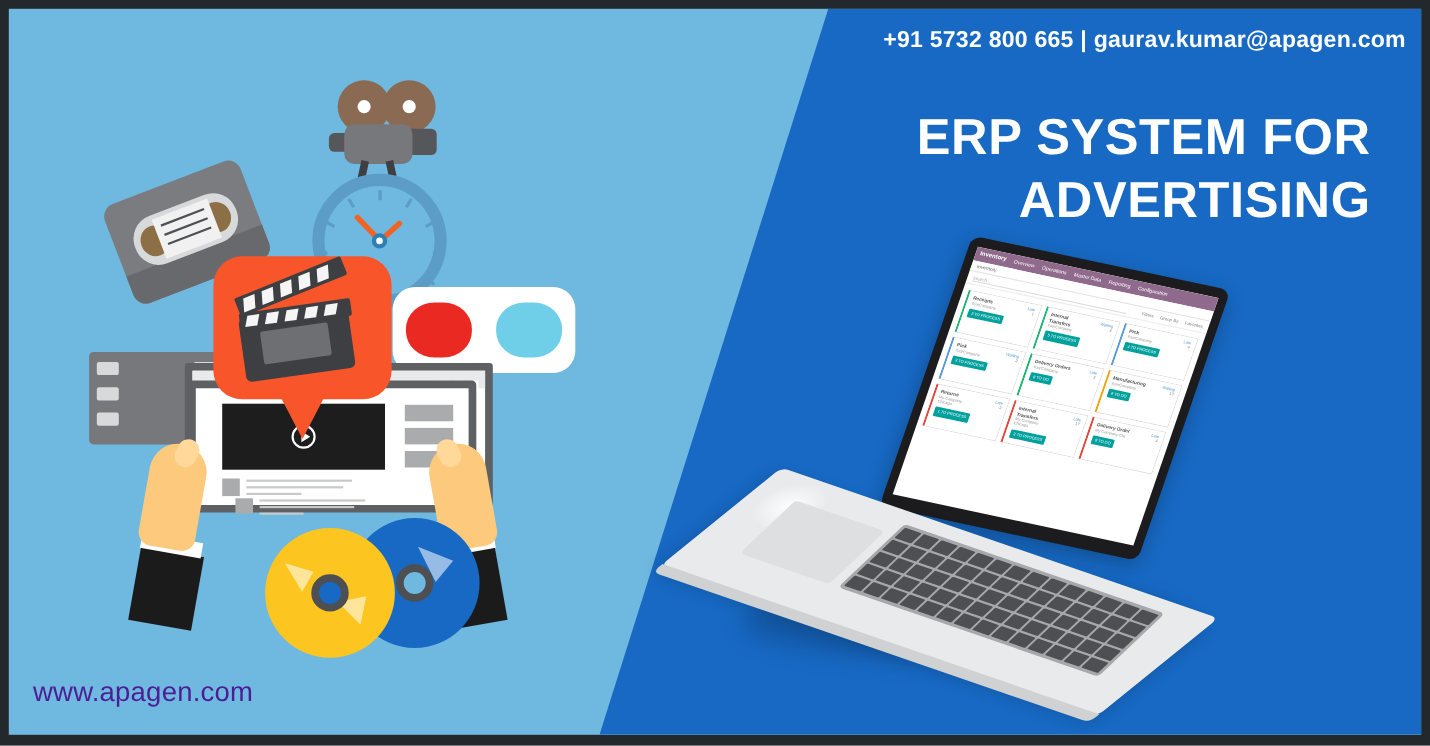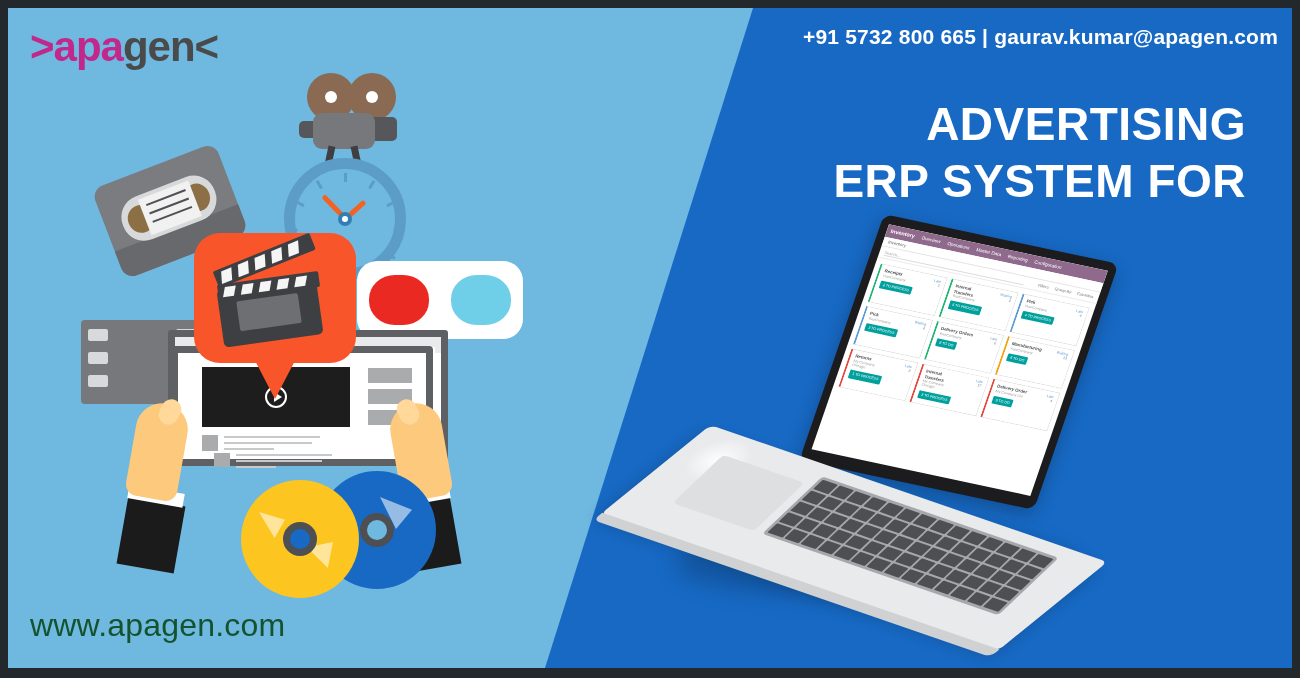--- a/index.html
+++ b/index.html
@@ -78,22 +78,22 @@
     letter-spacing: .5px;
     text-transform: uppercase;
   }
   .headline span { display: block; }
 
   
   .site-url {
     position: absolute;
     left: 22px;
     bottom: 24px;
-    color: #14532d;
-    font-size: 32px;
+    color: #4c1d95;
+    font-size: 25px;
     letter-spacing: .2px;
     text-align: center;
   }
 
   
   .illus { position: absolute; left: 0; top: 0; width: 560px; height: 660px; }
 
   
   .cam { position: absolute; left: 291px; top: 65px; width: 110px; height: 110px; }
   .cam .reel {
@@ -673,26 +673,23 @@
               <i></i>
               <i></i>
               <i></i>
               <i></i>
             </div>
         </div>
         <div class="edge"></div>
       </div>
     </div>
 
-    <div class="logo">
-      <span class="mg">&gt;</span><span class="mg">apa</span><span class="bk">gen</span><span class="bk">&lt;</span>
-    </div>
 
     <div class="contact">+91 5732 800 665 | gaurav.kumar@apagen.com</div>
 
     <div class="headline">
+      <span>ERP SYSTEM FOR</span>
       <span>ADVERTISING</span>
-      <span>ERP SYSTEM FOR</span>
     </div>
 
     <div class="site-url">www.apagen.com</div>
   </div>
 </div>
 
 </body></html>

